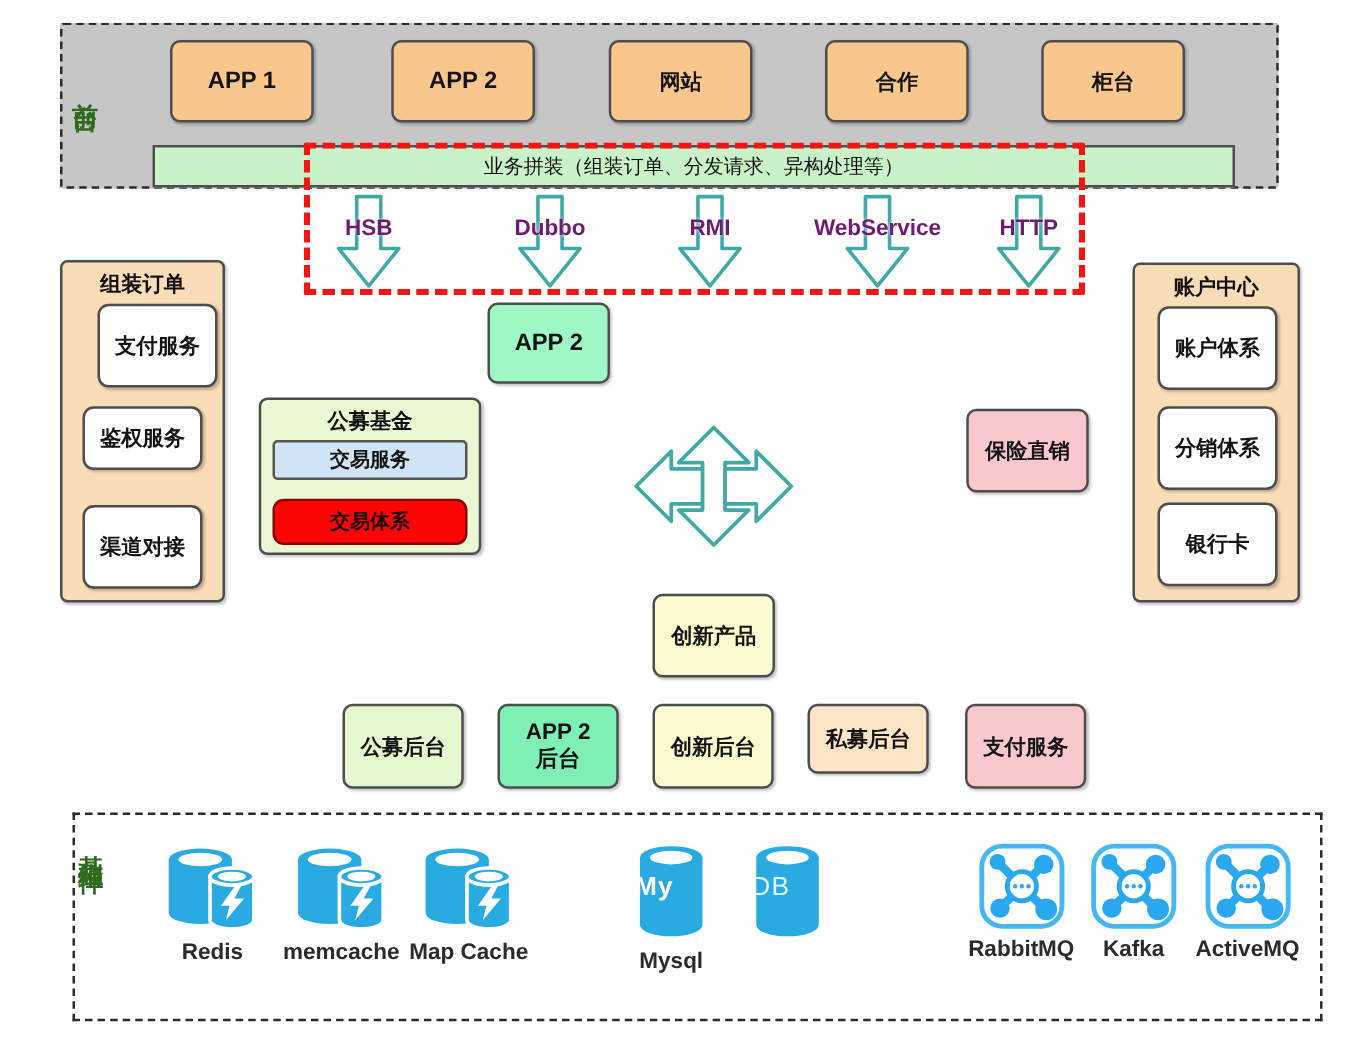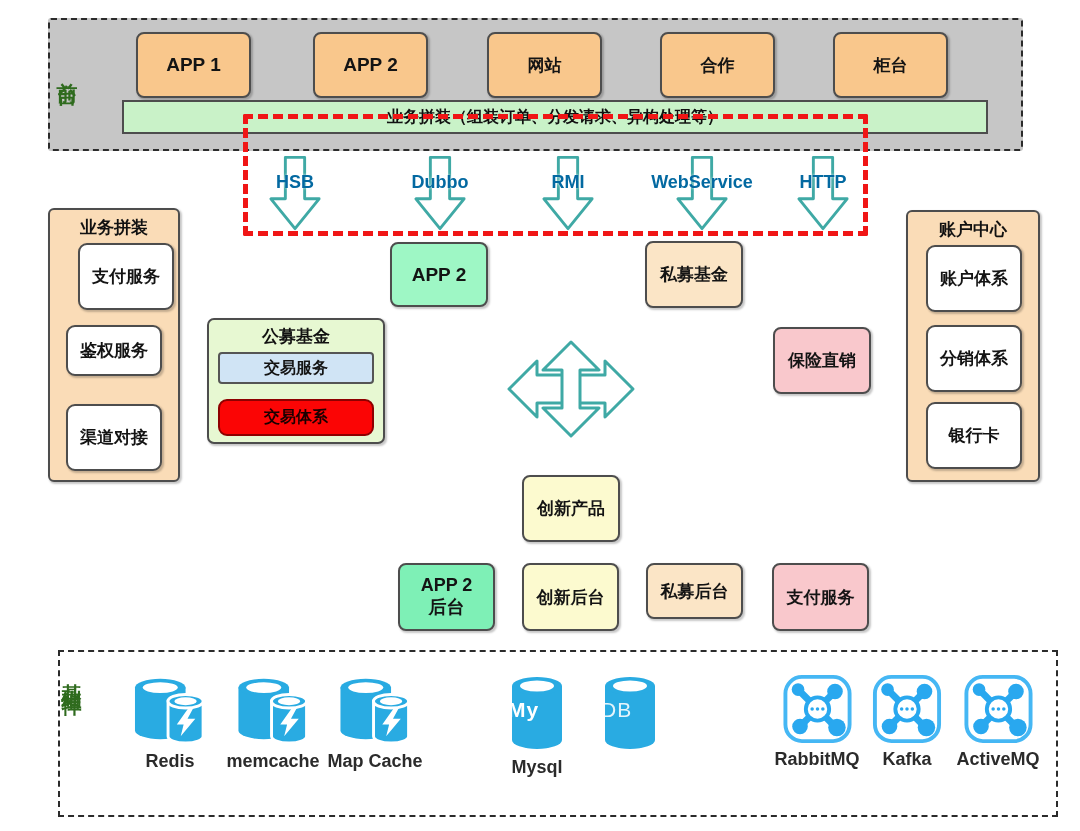--- a/index.html
+++ b/index.html
@@ -8,30 +8,30 @@
   .abs{position:absolute;box-sizing:border-box;}
   .box{position:absolute;box-sizing:border-box;display:flex;align-items:center;justify-content:center;
        border:2px solid #4d4d4d;border-radius:8px;font-weight:bold;text-align:center;color:#141414;
        box-shadow:1.5px 1.5px 2px rgba(0,0,0,.22);}
   
   .front-stage{left:48px;top:18px;width:975px;height:133px;background:#c6c6c6;
                border:2px dashed #2b2b2b;border-radius:3px;}
   .v-text{writing-mode:vertical-rl;text-orientation:upright;font-weight:bold;color:#2f6b1e;}
   .front-label{left:57px;top:66px;font-size:21px;letter-spacing:2px;line-height:1;}
   .app-box{top:32px;width:115px;height:66px;background:#f9c78c;font-size:19px;}
-  .bus-bar{left:122px;top:100px;width:866px;height:34px;background:#c9f2c8;
+  .bus-bar{left:122px;top:116px;width:866px;height:34px;background:#c9f2c8;
            border:2px solid #4d4d4d;display:flex;align-items:center;justify-content:center;
-           font-weight:bold;font-size:16px;z-index:2;}
+           font-weight:normal;font-size:16px;z-index:2;}
   
   .red-box{left:243px;top:114px;width:625px;height:122px;border:5px dashed #f01616;
            z-index:5;border-radius:2px;pointer-events:none;background:transparent;}
   
   .proto-arrow{position:absolute;top:153px;width:54px;height:80px;z-index:3;}
   .proto-label{position:absolute;top:172px;transform:translateX(-50%);z-index:4;
-               font-weight:bold;font-size:18px;color:#0369a1;white-space:nowrap;
+               font-weight:bold;font-size:18px;color:#701a75;white-space:nowrap;
                text-shadow:0 0 3px rgba(255,255,255,.9);}
   
   .side-panel{background:#fadcb7;border:2px solid #4d4d4d;border-radius:6px;
               box-shadow:1.5px 1.5px 2px rgba(0,0,0,.22);}
   .panel-title{position:absolute;top:6px;left:0;width:100%;text-align:center;
                font-weight:bold;font-size:17px;}
   .panel-item{background:#fff;font-size:17px;border-radius:9px;}
   
   .pf-group{left:207px;top:318px;width:178px;height:126px;background:#e7f8d2;
             border:2px solid #4d4d4d;border-radius:7px;box-shadow:1.5px 1.5px 2px rgba(0,0,0,.22);}
@@ -133,50 +133,50 @@
       <use href="#icon-down-arrow"></use>
     </svg>
 
   <span class="proto-label" style="left:295px;">HSB</span>
   <span class="proto-label" style="left:440px;">Dubbo</span>
   <span class="proto-label" style="left:568px;">RMI</span>
   <span class="proto-label" style="left:702px;">WebService</span>
   <span class="proto-label" style="left:823px;">HTTP</span>
 
   <div class="abs side-panel" style="left:48px;top:208px;width:132px;height:274px;">
-    <div class="panel-title">业务拼装</div>
+    <div class="panel-title">组装订单</div>
   </div>
   <div class="box panel-item" style="left:78px;top:243px;width:96px;height:67px;">支付服务</div>
   <div class="box panel-item" style="left:66px;top:325px;width:96px;height:51px;">鉴权服务</div>
   <div class="box panel-item" style="left:66px;top:404px;width:96px;height:67px;">渠道对接</div>
 
   <div class="abs side-panel" style="left:906px;top:210px;width:134px;height:272px;">
     <div class="panel-title">账户中心</div>
   </div>
   <div class="box panel-item" style="left:926px;top:245px;width:96px;height:67px;">账户体系</div>
   <div class="box panel-item" style="left:926px;top:325px;width:96px;height:67px;">分销体系</div>
   <div class="box panel-item" style="left:926px;top:402px;width:96px;height:67px;">银行卡</div>
 
   <div class="box" style="left:390px;top:242px;width:98px;height:65px;background:#9ef7c5;font-size:19px;">APP 2</div>
-  <div class="box" style="left:645px;top:241px;width:98px;height:67px;background:#fbe5c6;font-size:17px;">私募基金</div>
 
   <div class="abs pf-group">
     <div class="panel-title" style="top:5px;">公募基金</div>
   </div>
   <div class="box trade-service">交易服务</div>
   <div class="box trade-system">交易体系</div>
 
   <div class="box" style="left:773px;top:327px;width:98px;height:67px;background:#f9c8cc;font-size:17px;">保险直销</div>
 
   <svg class="abs" style="left:506px;top:340px;width:130px;height:98px;" viewBox="0 0 130 98">
       <use href="#icon-quad-arrow"></use>
     </svg>
 
   <div class="box" style="left:522px;top:475px;width:98px;height:67px;background:#fcfacf;font-size:17px;">创新产品</div>
 
+  <div class="box" style="left:274px;top:563px;width:97px;height:68px;background:#e4f7d0;font-size:17px;">公募后台</div>
   <div class="box pre" style="left:398px;top:563px;width:97px;height:68px;background:#7ef0b6;font-size:18px;">APP 2
 后台</div>
   <div class="box" style="left:522px;top:563px;width:97px;height:68px;background:#fcfacf;font-size:17px;">创新后台</div>
   <div class="box" style="left:646px;top:563px;width:97px;height:56px;background:#fbe5c6;font-size:17px;">私募后台</div>
   <div class="box" style="left:772px;top:563px;width:97px;height:68px;background:#f9c8cc;font-size:17px;">支付服务</div>
 
   <div class="abs infra-box"></div>
   <div class="abs v-text infra-label">基础组件</div>
 
   <div class="infra-item" style="left:170px;">

